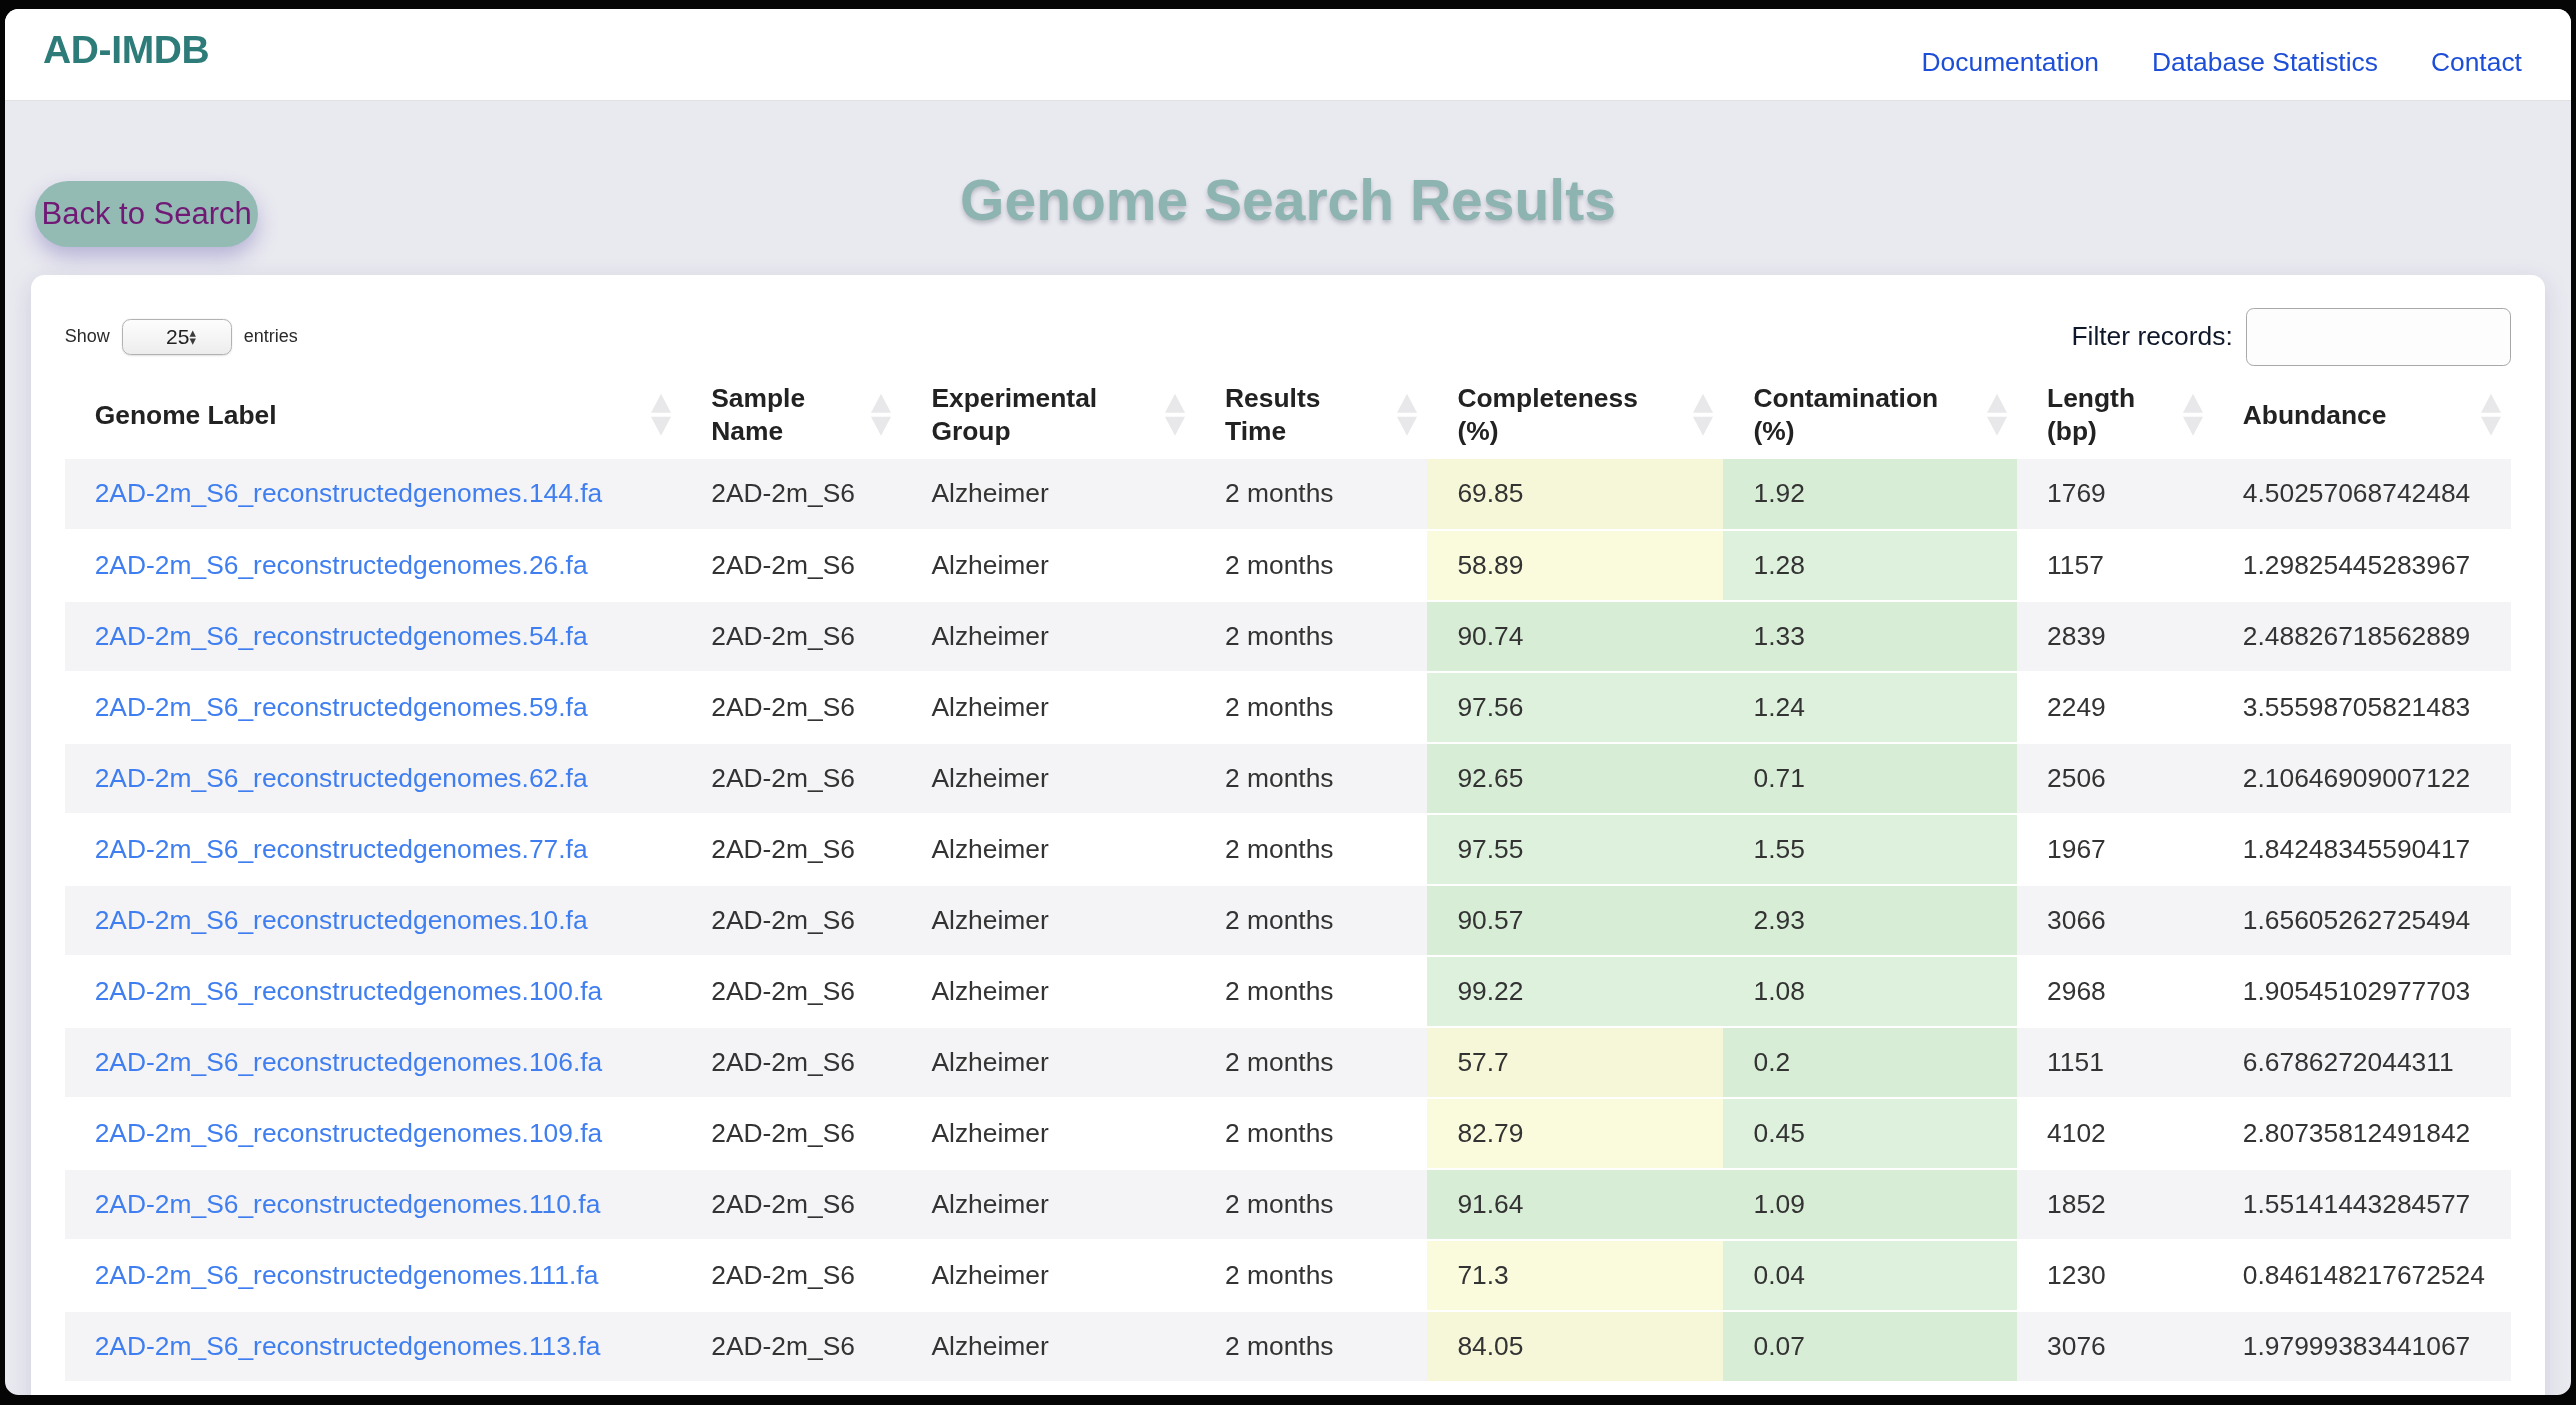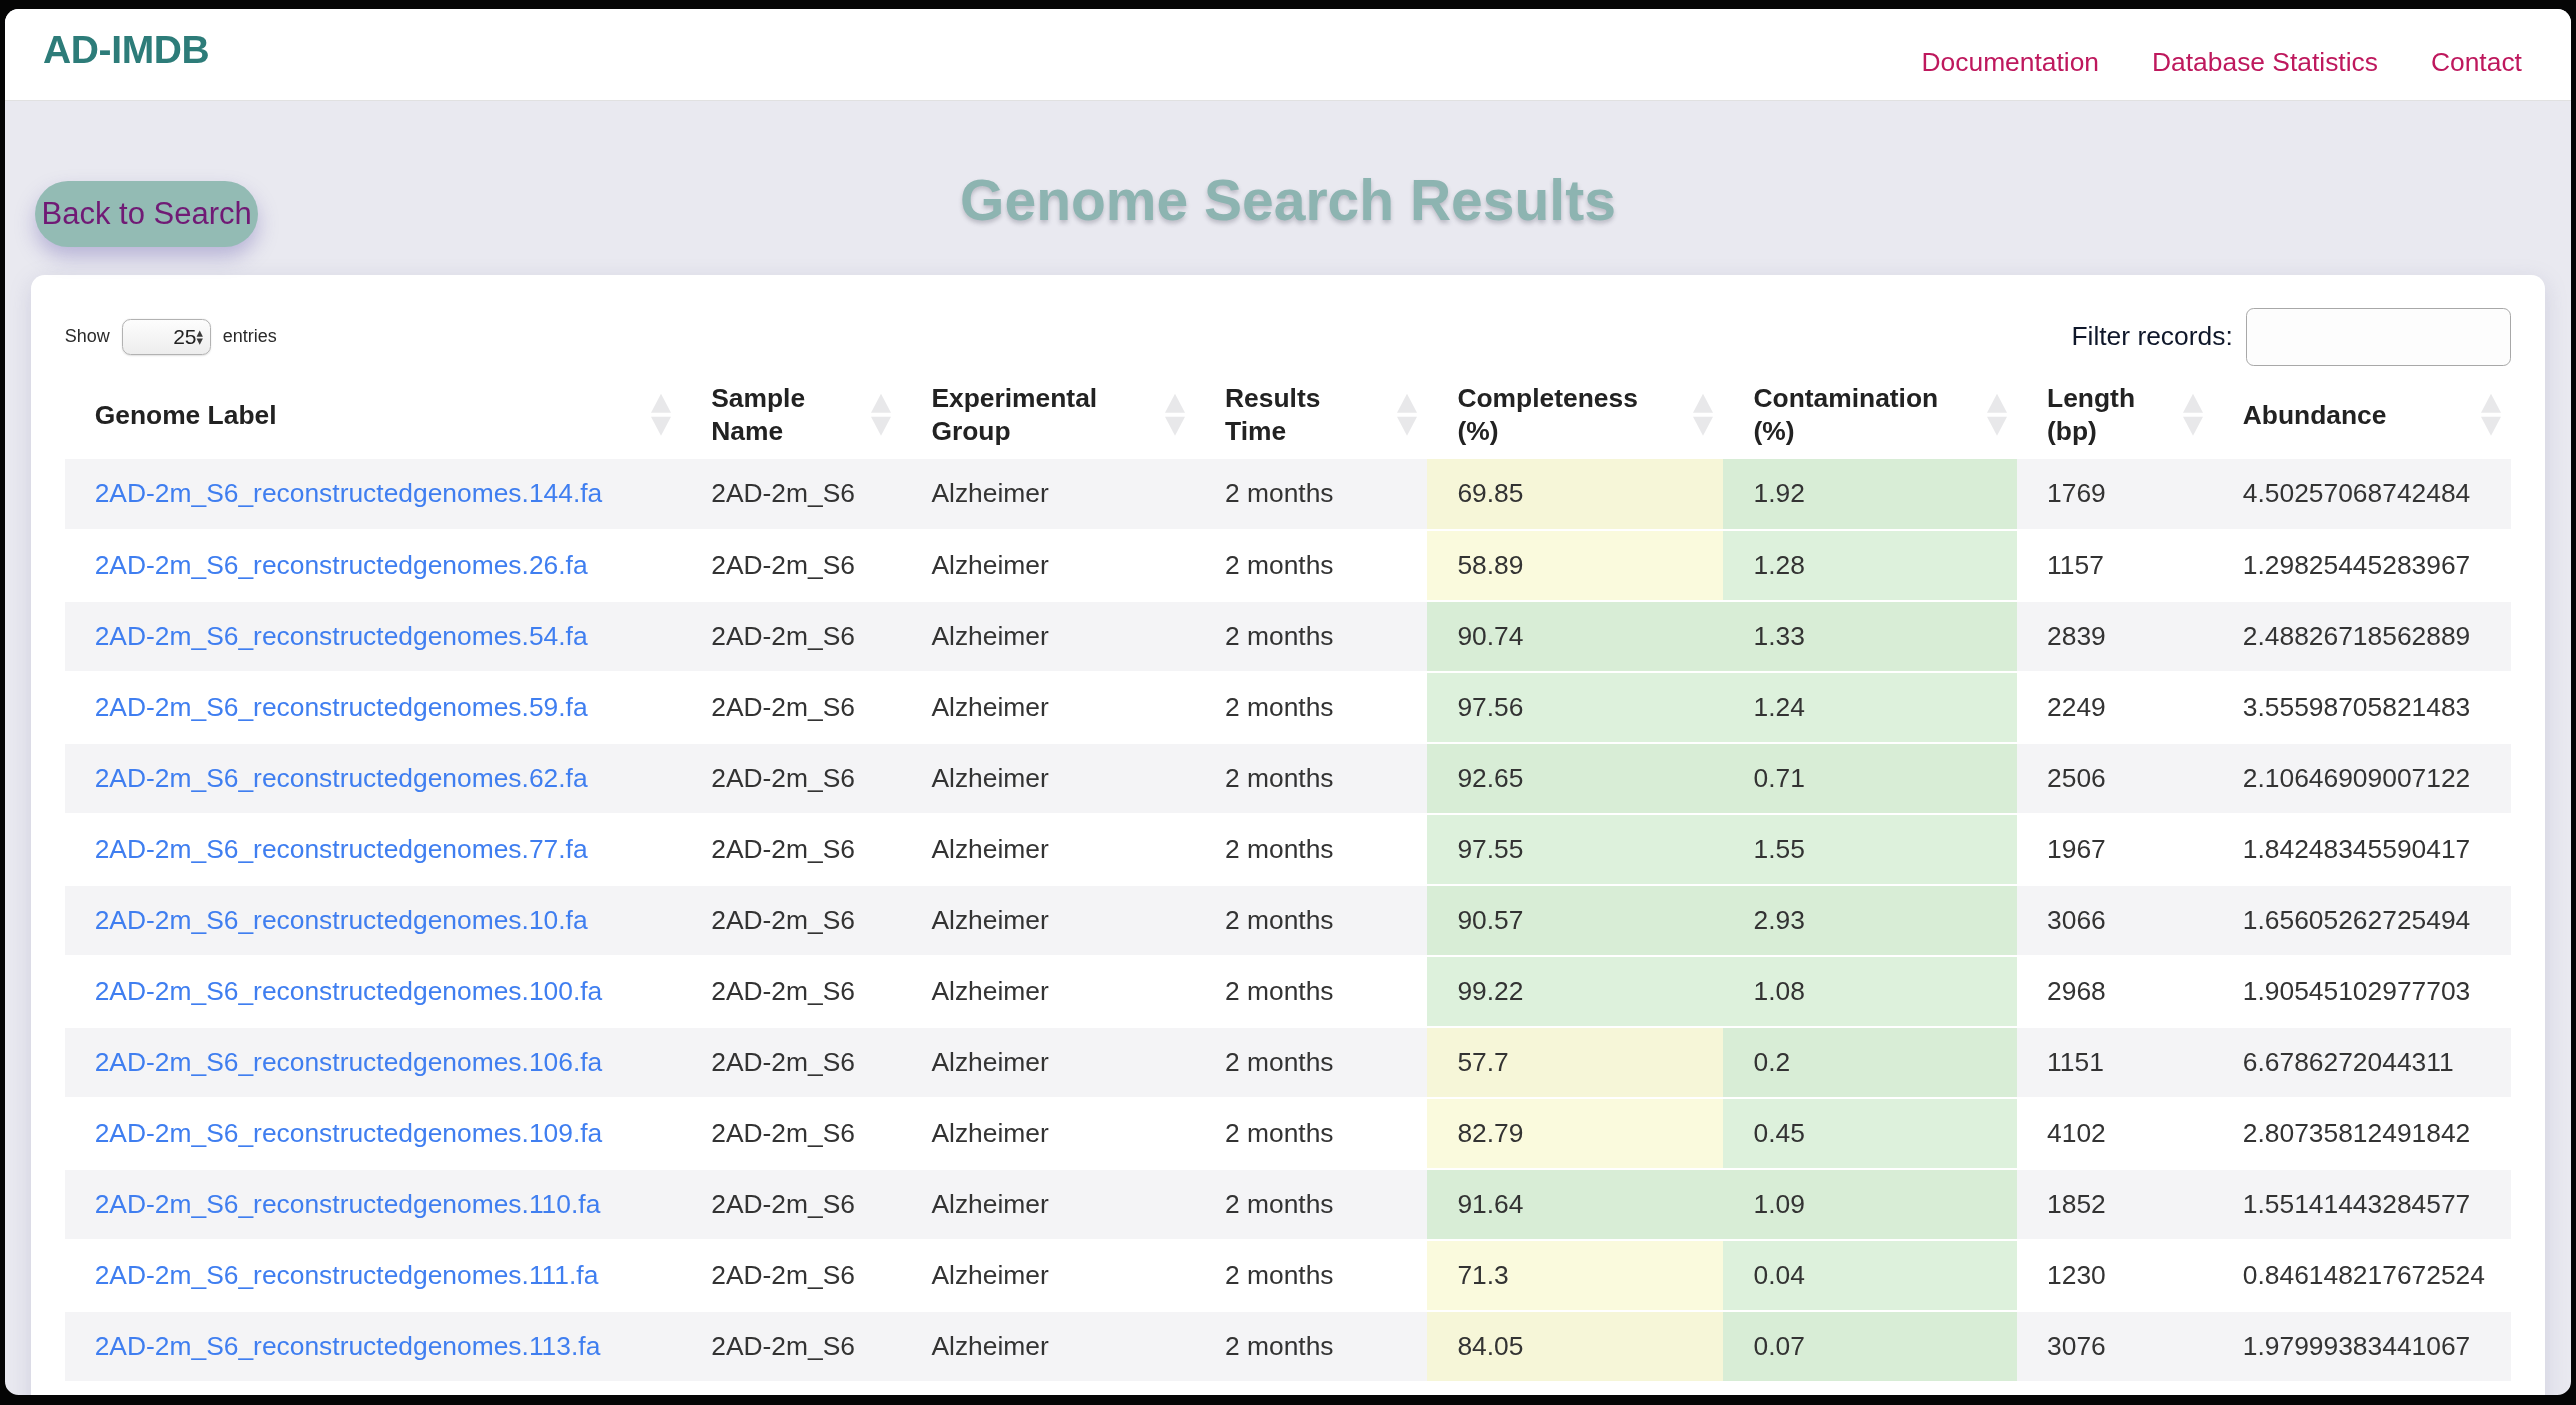--- a/index.html
+++ b/index.html
@@ -7,39 +7,39 @@
               font-family:"Liberation Sans","DejaVu Sans",sans-serif; }
 
   .window { position:absolute; top:8.5px; left:5.1px; right:5.1px; bottom:10.2px;
             border-radius:13.6px; overflow:hidden; background:#e9e9f0; }
 
   
   .navbar { height:92px; background:#ffffff; border-bottom:1.7px solid #e1e1e1;
             display:flex; align-items:center; padding:0 49px 8px 38px; }
   .logo  { font-size:39px; font-weight:bold; color:#2d7c79; letter-spacing:-0.4px; }
   .nav-links { margin-left:auto; display:flex; gap:53px; }
-  .nav-link  { font-size:26.4px; color:#be185d; cursor:pointer;margin-top:24px; }
+  .nav-link  { font-size:26.4px; color:#1d4ed8; cursor:pointer;margin-top:24px; }
 
   
   .page-header { position:relative; height:174px; }
   .back-btn { position:absolute; left:30px; top:80px; width:223px; height:66px;
               border:none; border-radius:34px; background:#93bbb4; color:#701a75;
               font-size:31px; font-family:inherit; cursor:pointer;
               box-shadow:0 10.2px 20.4px rgba(125,115,185,0.45); }
   .page-title { text-align:center; padding-top:66px; font-size:57px; font-weight:bold;
                 color:#8db4b1; text-shadow:0 2.6px 4.3px rgba(80,80,95,0.30); }
 
   
   .card { margin:0 25.6px; min-height:1193px; background:#ffffff; border-radius:13.6px;
           box-shadow:0 6.8px 22px rgba(120,120,165,0.22); padding:32px 34px 0 34px; }
 
   .controls { display:flex; align-items:center; height:60px; margin-bottom:5.1px; }
   .ctrl-text { font-size:18px; color:#2a2a2a; }
-  .entries-select { display:inline-flex; align-items:center; justify-content:flex-end;
-                    width:89px; height:36px; margin:0 12px; padding:0 6.8px 0 15.3px;
+  .entries-select { display:inline-flex; align-items:center; justify-content:center;
+                    width:110px; height:36px; margin:0 12px; padding:0 6.8px 0 15.3px;
                     border:0.9px solid #b2b2b2; border-radius:8.5px;
                     background:linear-gradient(#fdfdfd,#ededed);
                     box-shadow:0 0.9px 1.7px rgba(0,0,0,0.12); cursor:pointer; }
   .entries-select .val { font-size:21px; color:#222; }
   .spin { display:flex; flex-direction:column; line-height:0.62; color:#3a3a3a;
           font-size:12.8px; }
   .filter-wrap { margin-left:auto; display:flex; align-items:center; }
   .filter-label { font-size:26.4px; color:#0f172a; margin-right:13.6px;margin-left:44px; }
   .filter-input { width:265px; height:58px; border:1.7px solid #a8a8a8; border-radius:7.7px;
                   background:#fdfdfd; font-size:25.6px; padding:0 13.6px; font-family:inherit; }

